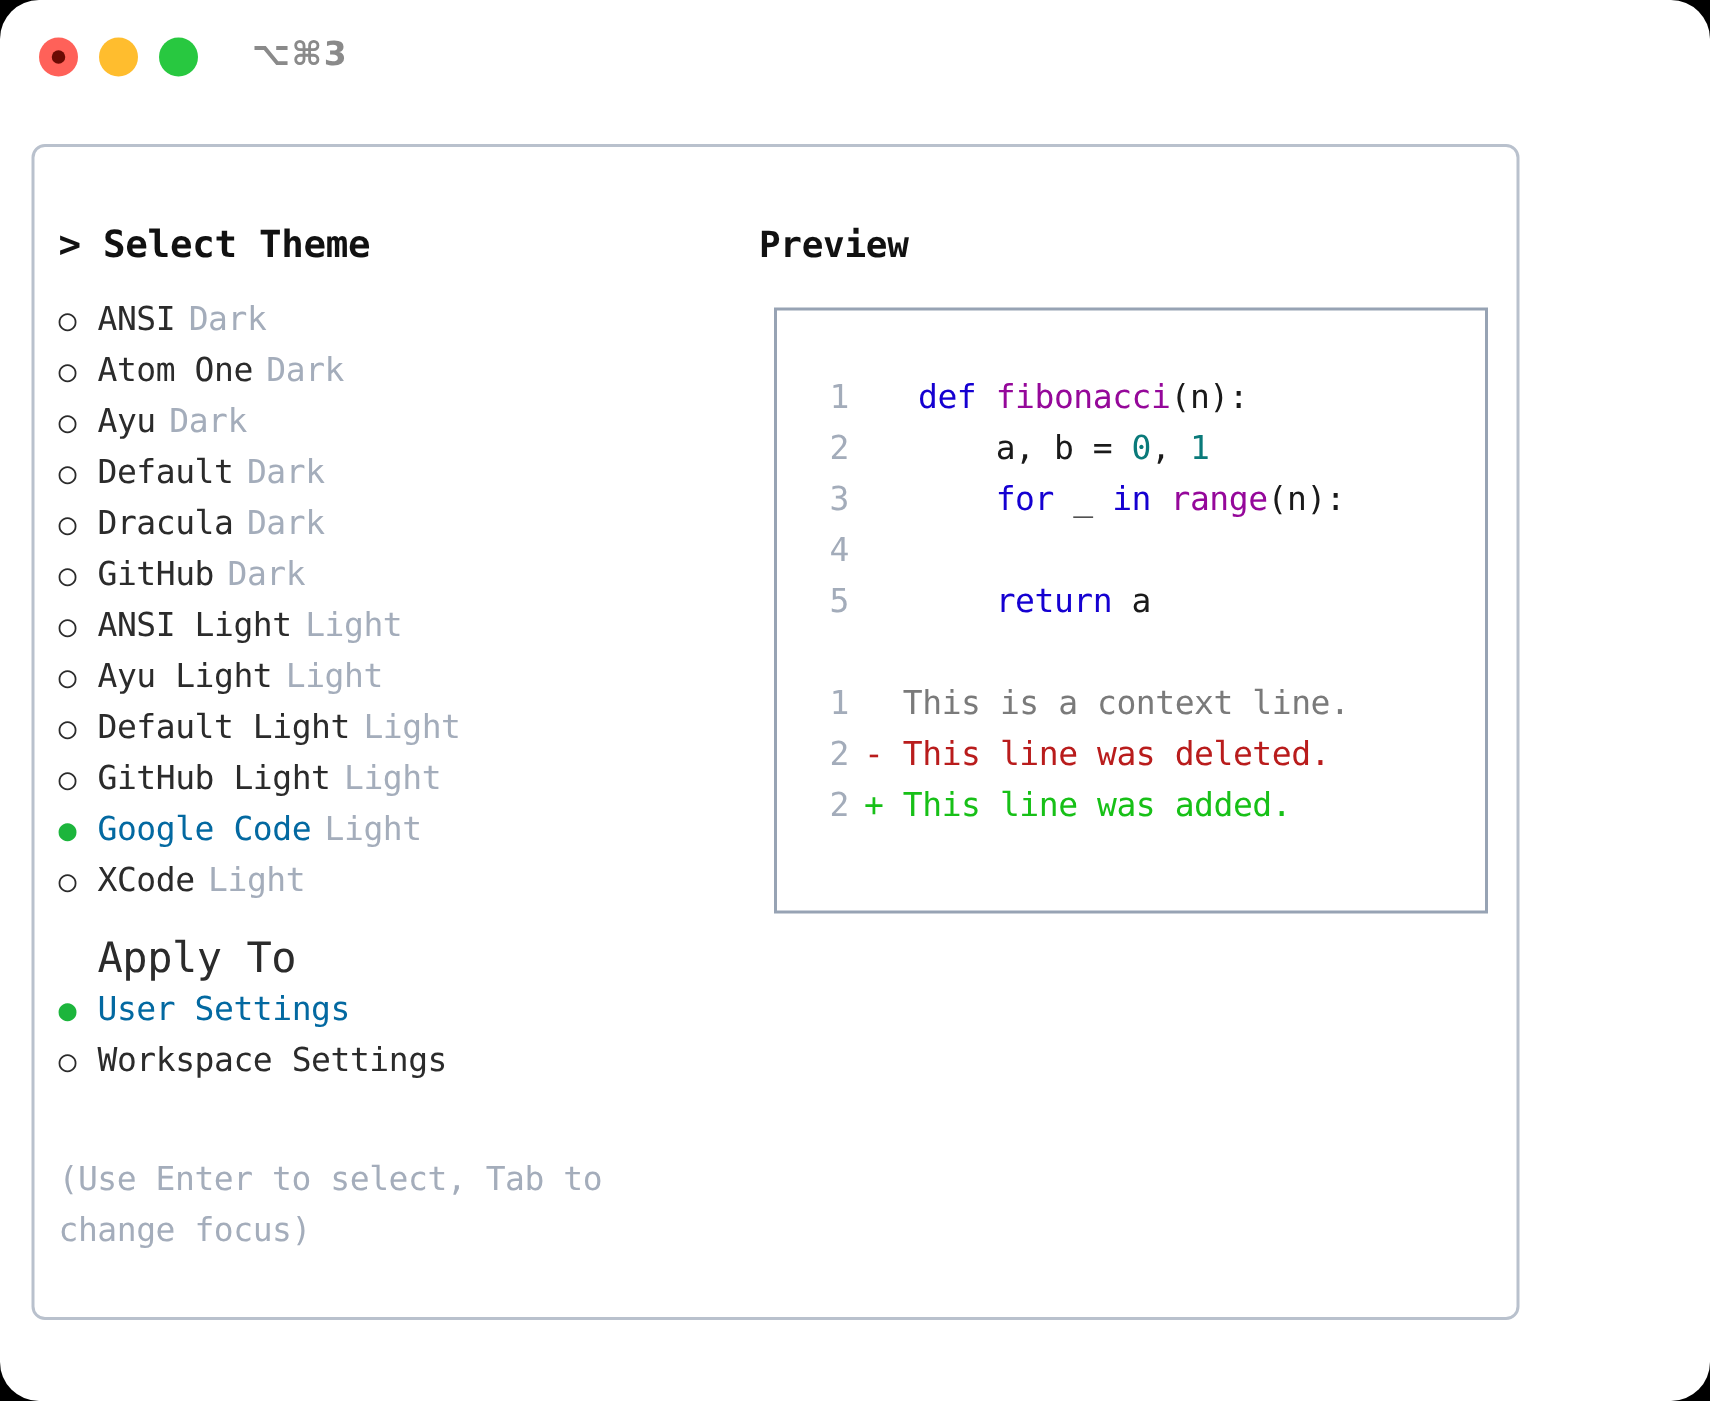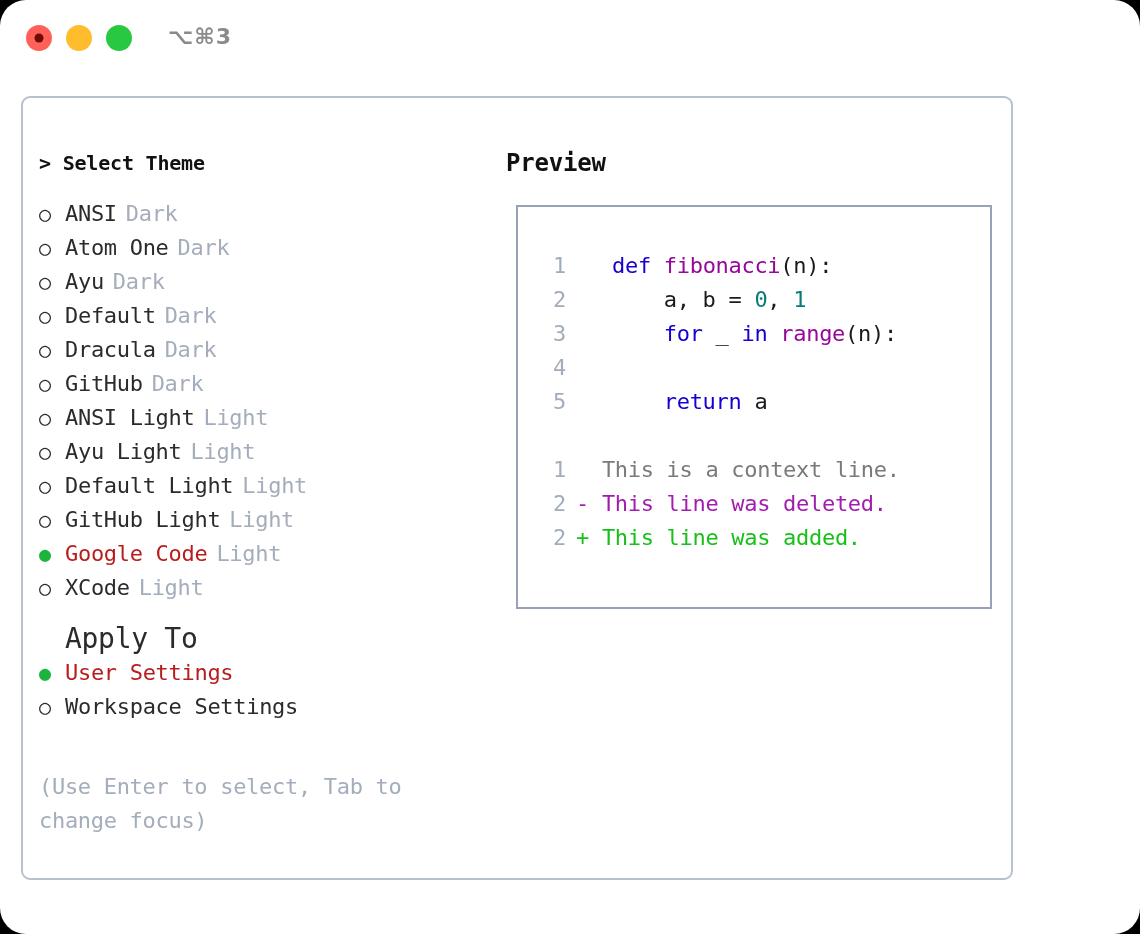--- a/index.html
+++ b/index.html
@@ -90,21 +90,21 @@
   }
 
   
   .left-col {
     width: 468px;
     padding: 48px 0 0 16px;
     box-sizing: border-box;
   }
 
   .theme-header {
-    font-size: 20px;
+    font-size: 25px;
     font-weight: 700;
     color: #111111;
     line-height: 34px;
     white-space: pre;
     letter-spacing: -0.2px;
   }
 
   .theme-list { margin: 0; padding: 0; }
 
   .theme-row {
@@ -118,21 +118,21 @@
   }
   .marker {
     display: inline-block;
     width: 26px;
     flex: 0 0 26px;
     color: #2b2b2b;
     font-size: 20px;
   }
   .theme-row.sel .marker { color: #1cb53c; }
   .name { color: #2b2b2b; }
-  .theme-row.sel .name { color: #b91c1c; }
+  .theme-row.sel .name { color: #0369a1; }
   .kind {
     color: #a4adbb;
     padding-left: 9px;
     margin-top: 17px;
   }
 
   .spacer { height: 34px; }
 
   .apply-header {
     font-size: 28px;
@@ -199,21 +199,21 @@
   .codetext { color: #222222; margin-left: 36px; }
 
   .tok-kw   { color: #1500d1; }
   .tok-fn   { color: #95089a; }
   .tok-num  { color: #0a7a7a; }
   .tok-pun  { color: #1a1a1a; }
 
   .blank-line { height: 34px; }
 
   .diff-ctx { color: #7a7a7a; }
-  .diff-del { color: #a21caf; }
+  .diff-del { color: #b91c1c; }
   .diff-add { color: #17c017; }
 </style>
 </head>
 <body>
 
 <div class="window">
 
   <div class="titlebar">
     <div class="lights">
       <span class="light light-red"></span>

